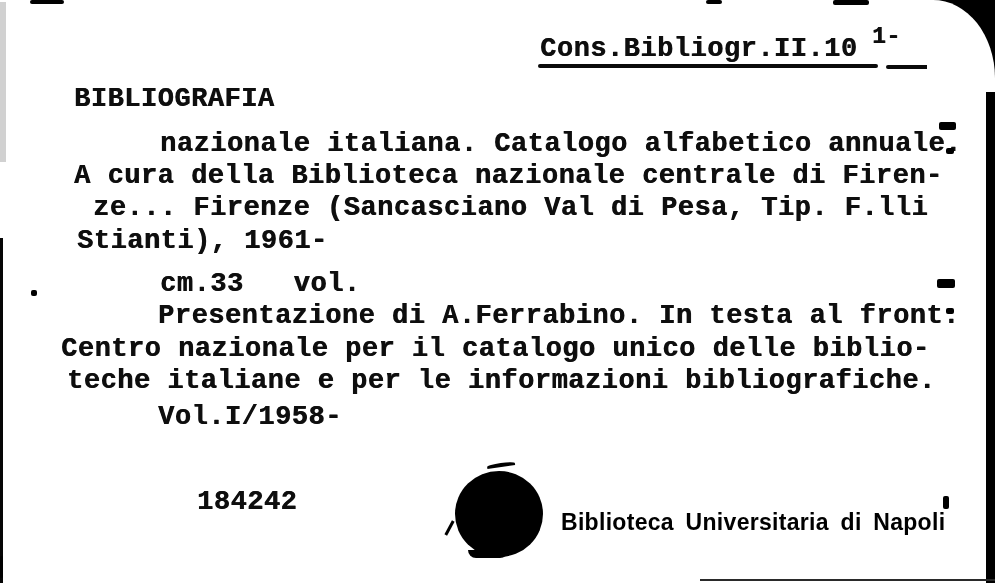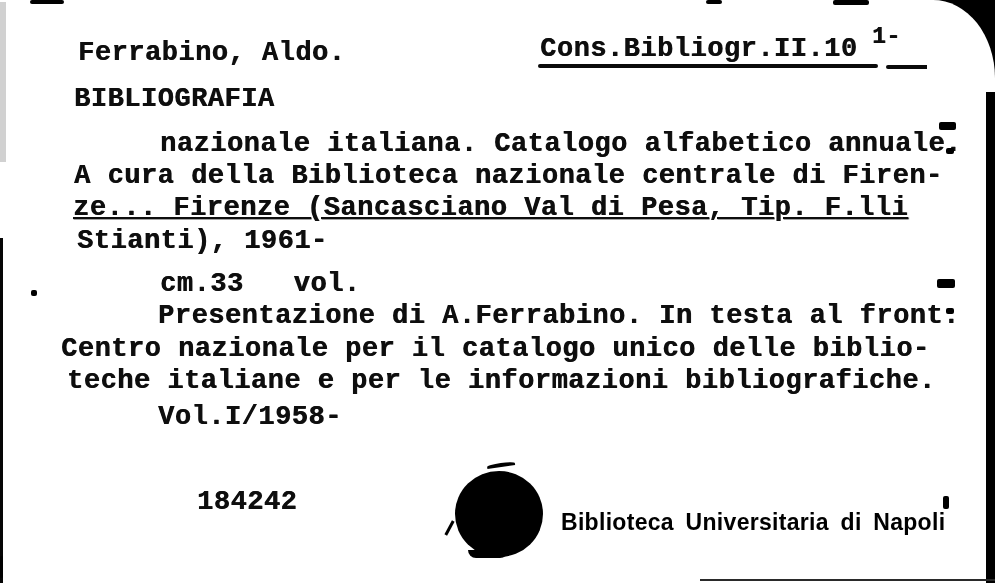--- a/index.html
+++ b/index.html
@@ -119,34 +119,33 @@
     word-spacing: 5px;
     color: #000000;
     white-space: pre;
   }
 </style>
 </head>
 <body>
 
 <div id="card">
 
-  <div class="tw" style="left:78px; top:38px;">Ferrabino, Aldo.</div>
 
   <div class="tw" style="left:540px; top:34px;">Cons.Bibliogr.II.10</div>
 
   <div class="tw tw-sup" style="left:872px; top:22px;">1-</div>
 
   <div class="rule" style="left:538px; top:64px; width:340px; height:4px;"></div>
   <div class="rule" style="left:886px; top:65px; width:62px; height:4px;"></div>
 
   <div class="tw" style="left:74px; top:84px;">BIBLIOGRAFIA</div>
 
   <div class="tw" style="left:160px; top:129px;">nazionale italiana. Catalogo alfabetico annuale.</div>
   <div class="tw" style="left:74px;  top:161px;">A cura della Biblioteca nazionale centrale di Firen-</div>
-  <div class="tw" style="left:73px;  top:193px;text-decoration:underline;">ze... Firenze (Sancasciano Val di Pesa, Tip. F.lli</div>
+  <div class="tw" style="left:93px;  top:193px;">ze... Firenze (Sancasciano Val di Pesa, Tip. F.lli</div>
   <div class="tw" style="left:77px;  top:226px;">Stianti), 1961-</div>
 
   <div class="tw" style="left:160px; top:269px;">cm.33   vol.</div>
 
   <div class="tw" style="left:158px; top:301px;">Presentazione di A.Ferrabino. In testa al front.</div>
   <div class="tw" style="left:61px;  top:334px;">Centro nazionale per il catalogo unico delle biblio-</div>
   <div class="tw" style="left:67px;  top:366px;">teche italiane e per le informazioni bibliografiche.</div>
 
   <div class="tw" style="left:158px; top:402px;">Vol.I/1958-</div>
 

